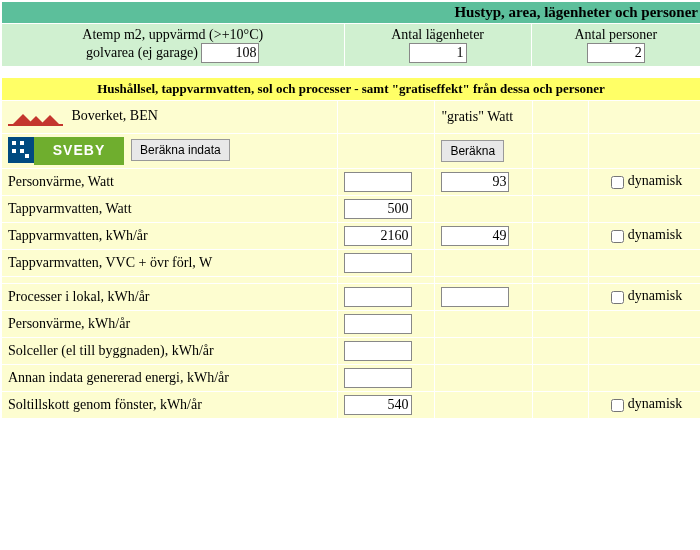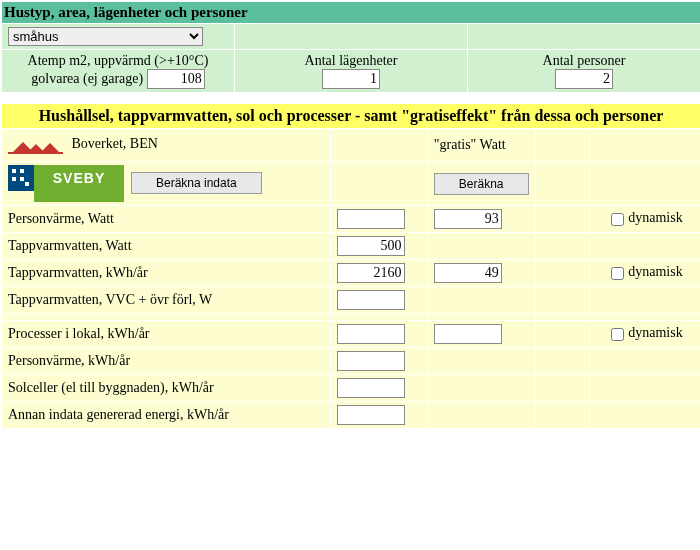--- a/index.html
+++ b/index.html
@@ -5,38 +5,38 @@
   body {
     font-family: "Times New Roman", serif;
     font-size: 14px;
     margin: 0;
     padding: 1px;
     background: #fff;
     width: 700px;
   }
   table { border-collapse: collapse; width: 100%; }
   td { border: 1px solid #fff; vertical-align: middle; }
-  .hdr1 { background: #5CBF9B; text-align: left; font-weight: bold; font-size: 15px; padding: 2px; }
+  .hdr1 { background: #5CBF9B; text-align: right; font-weight: bold; font-size: 15px; padding: 2px; }
   .sec1 td { background: #D0F0D0; padding: 3px 6px; text-align: center; }
   .sec1 .left { text-align: left; }
-  .hdr2 { background: #FFFF66; text-align: center; font-weight: bold; font-size: 16px; padding: 3px; }
+  .hdr2 { background: #FFFF66; text-align: center; font-weight: bold; font-size: 13px; padding: 3px; }
   .sec2 td { background: #FDFDD0; padding: 3px 6px; }
   select { font-family: Arial, sans-serif; font-size: 13px; width: 195px; background:#efefef; border:1px solid #888;}
   input[type=text] {
     width: 52px; font-family: inherit; font-size: 14px;
     border: 1px solid #888; background: #fff; padding: 1px 2px; text-align: right;
   }
   input.w70 { width: 62px; }
   .btn {
     font-family: Arial, sans-serif; font-size: 12px;
-    background: #e8e8e8; border: 1px solid #999; padding: 3px 24px;
+    background: #e8e8e8; border: 1px solid #999; padding: 3px 8px;
     display: inline-block; cursor: pointer;
   }
   .logo1 { display:inline-block; vertical-align:middle; }
-  .logo2 { display:inline-block; width:90px; height:37px; background:#6FAE2E; color:#fff; font-family:Arial,sans-serif; font-weight:bold; font-size:14px; line-height:26px; text-align:center; letter-spacing:1px; vertical-align:middle; position:relative;}
+  .logo2 { display:inline-block; width:90px; height:28px; background:#6FAE2E; color:#fff; font-family:Arial,sans-serif; font-weight:bold; font-size:14px; line-height:26px; text-align:center; letter-spacing:1px; vertical-align:middle; position:relative;}
   .logo2::before{content:""; position:absolute; left:-26px; top:0; width:26px; height:26px; background:#004A80;}
   .logo2b { position:absolute; left:-23px; top:3px; width:20px; height:20px; }
   .logo2b span{position:absolute;width:4px;height:4px;background:#fff;}
   .cbwrap { white-space: nowrap; }
   .cbwrap input { vertical-align: middle; margin-right:4px;}
   .spacer td { height:8px; background:#fff; border:none; }
   .col1 { width: 48%; }
   .col2 { width: 14%; }
   .col3 { width: 14%; }
   .col4 { width: 8%; }
@@ -44,29 +44,20 @@
 </style>
 </head>
 <body>
 
 <table>
   <tbody>
       <tr>
         <td class="hdr1" colspan="3">Hustyp, area, lägenheter och personer</td>
       </tr>
   <tr class="sec1">
-    <td class="left" style="width:33%">
-      <select>
-        <option>småhus</option>
-      </select>
-    </td>
-    <td style="width:33%"></td>
-    <td style="width:33%"></td>
-  </tr>
-  <tr class="sec1">
     <td>
       <span>Atemp m2, uppvärmd (&gt;+10°C)</span><br>
       <span>golvarea (ej garage)</span>
       <input type="text" value="108" style="">
     </td>
     <td>
       <span>Antal lägenheter</span><br>
       <input type="text" value="1" style="">
     </td>
     <td>
@@ -193,14 +184,21 @@
         <td></td>
         <td class="col5"></td>
       </tr>
       <tr class="sec2">
         <td>Annan indata genererad energi, kWh/år</td>
         <td><input type="text" class="w70" style=""></td>
         <td></td>
         <td></td>
         <td class="col5"></td>
       </tr>
+      <tr class="sec2">
+        <td>Soltillskott genom fönster, kWh/år</td>
+        <td><input type="text" class="w70" value="540" style=""></td>
+        <td></td>
+        <td></td>
+        <td class="col5"><span class="cbwrap"><input type="checkbox" style=""><span>dynamisk</span></span></td>
+      </tr>
     </tbody>
 </table>
 
 </body></html>

